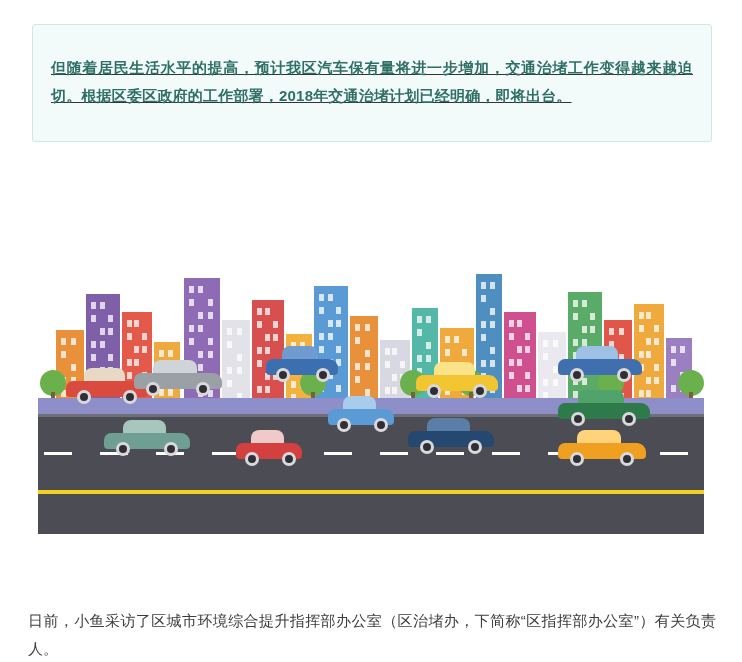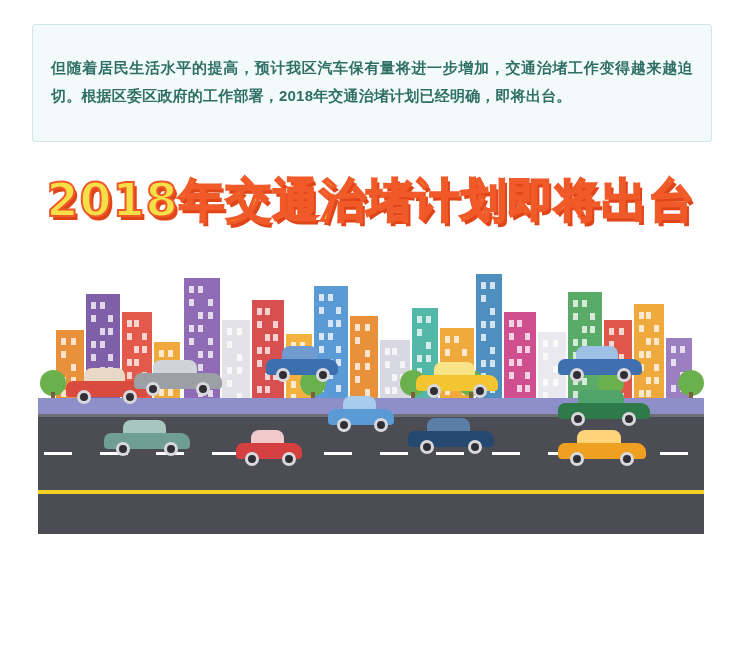--- a/index.html
+++ b/index.html
@@ -29,20 +29,21 @@
     letter-spacing: 0.3px;
     text-align: justify;
   }
   .callout {
     margin: 24px 30px 0 32px;
     border: 1px solid #cfe8e3;
     background: #f2fbf9;
     border-radius: 3px;
     padding: 14px 18px 16px 18px;
     box-sizing: border-box;
+    text-decoration: underline;
   }
   .callout-text {
     font-size: 15px;
     line-height: 28px;
     font-weight: bold;
     color: #2f6f66;
     text-align: justify;
     letter-spacing: 0.2px;
   }
   .figure {
@@ -202,21 +203,20 @@
 <div class="page">
 
 
   <div class="callout">
     <p class="callout-text">但随着居民生活水平的提高，预计我区汽车保有量将进一步增加，交通治堵工作变得越来越迫切。根据区委区政府的工作部署，2018年交通治堵计划已经明确，即将出台。</p>
   </div>
 
   <div class="figure">
     <div class="fig-inner">
 
-      <div class="fig-title">2018年交通治堵计划即将出台</div>
 
       <div class="skyline" id="skyline">
           <div class="bldg" style="left: 18px; width: 28px; height: 74px; background: rgb(232, 145, 58);">
             <div class="win-grid">
               <i class="w" style="left: 5px; top: 8px; width: 5px; height: 7px;"></i>
               <i class="w" style="left: 15px; top: 8px; width: 5px; height: 7px;"></i>
               <i class="w" style="left: 5px; top: 21px; width: 5px; height: 7px;"></i>
               <i class="w" style="left: 15px; top: 34px; width: 5px; height: 7px;"></i>
               <i class="w" style="left: 5px; top: 47px; width: 5px; height: 7px;"></i>
               <i class="w" style="left: 15px; top: 47px; width: 5px; height: 7px;"></i>
@@ -614,14 +614,15 @@
           <div class="car" style="left: 520px; top: 262px; width: 88px; height: 40px;">
             <div class="cabin" style="left: 19px; bottom: 22px; width: 44px; height: 14px; background: rgb(255, 211, 122);"></div>
             <div class="body" style="width: 88px; height: 16px; background: rgb(240, 160, 32);"></div>
             <div class="wheel" style="left: 12px;"></div>
             <div class="wheel" style="left: 62px;"></div>
           </div>
         </div>
     </div>
   </div>
 
+  <p class="outro">日前，小鱼采访了区城市环境综合提升指挥部办公室（区治堵办，下简称“区指挥部办公室”）有关负责人。</p>
 
 </div>
 
 </body></html>

